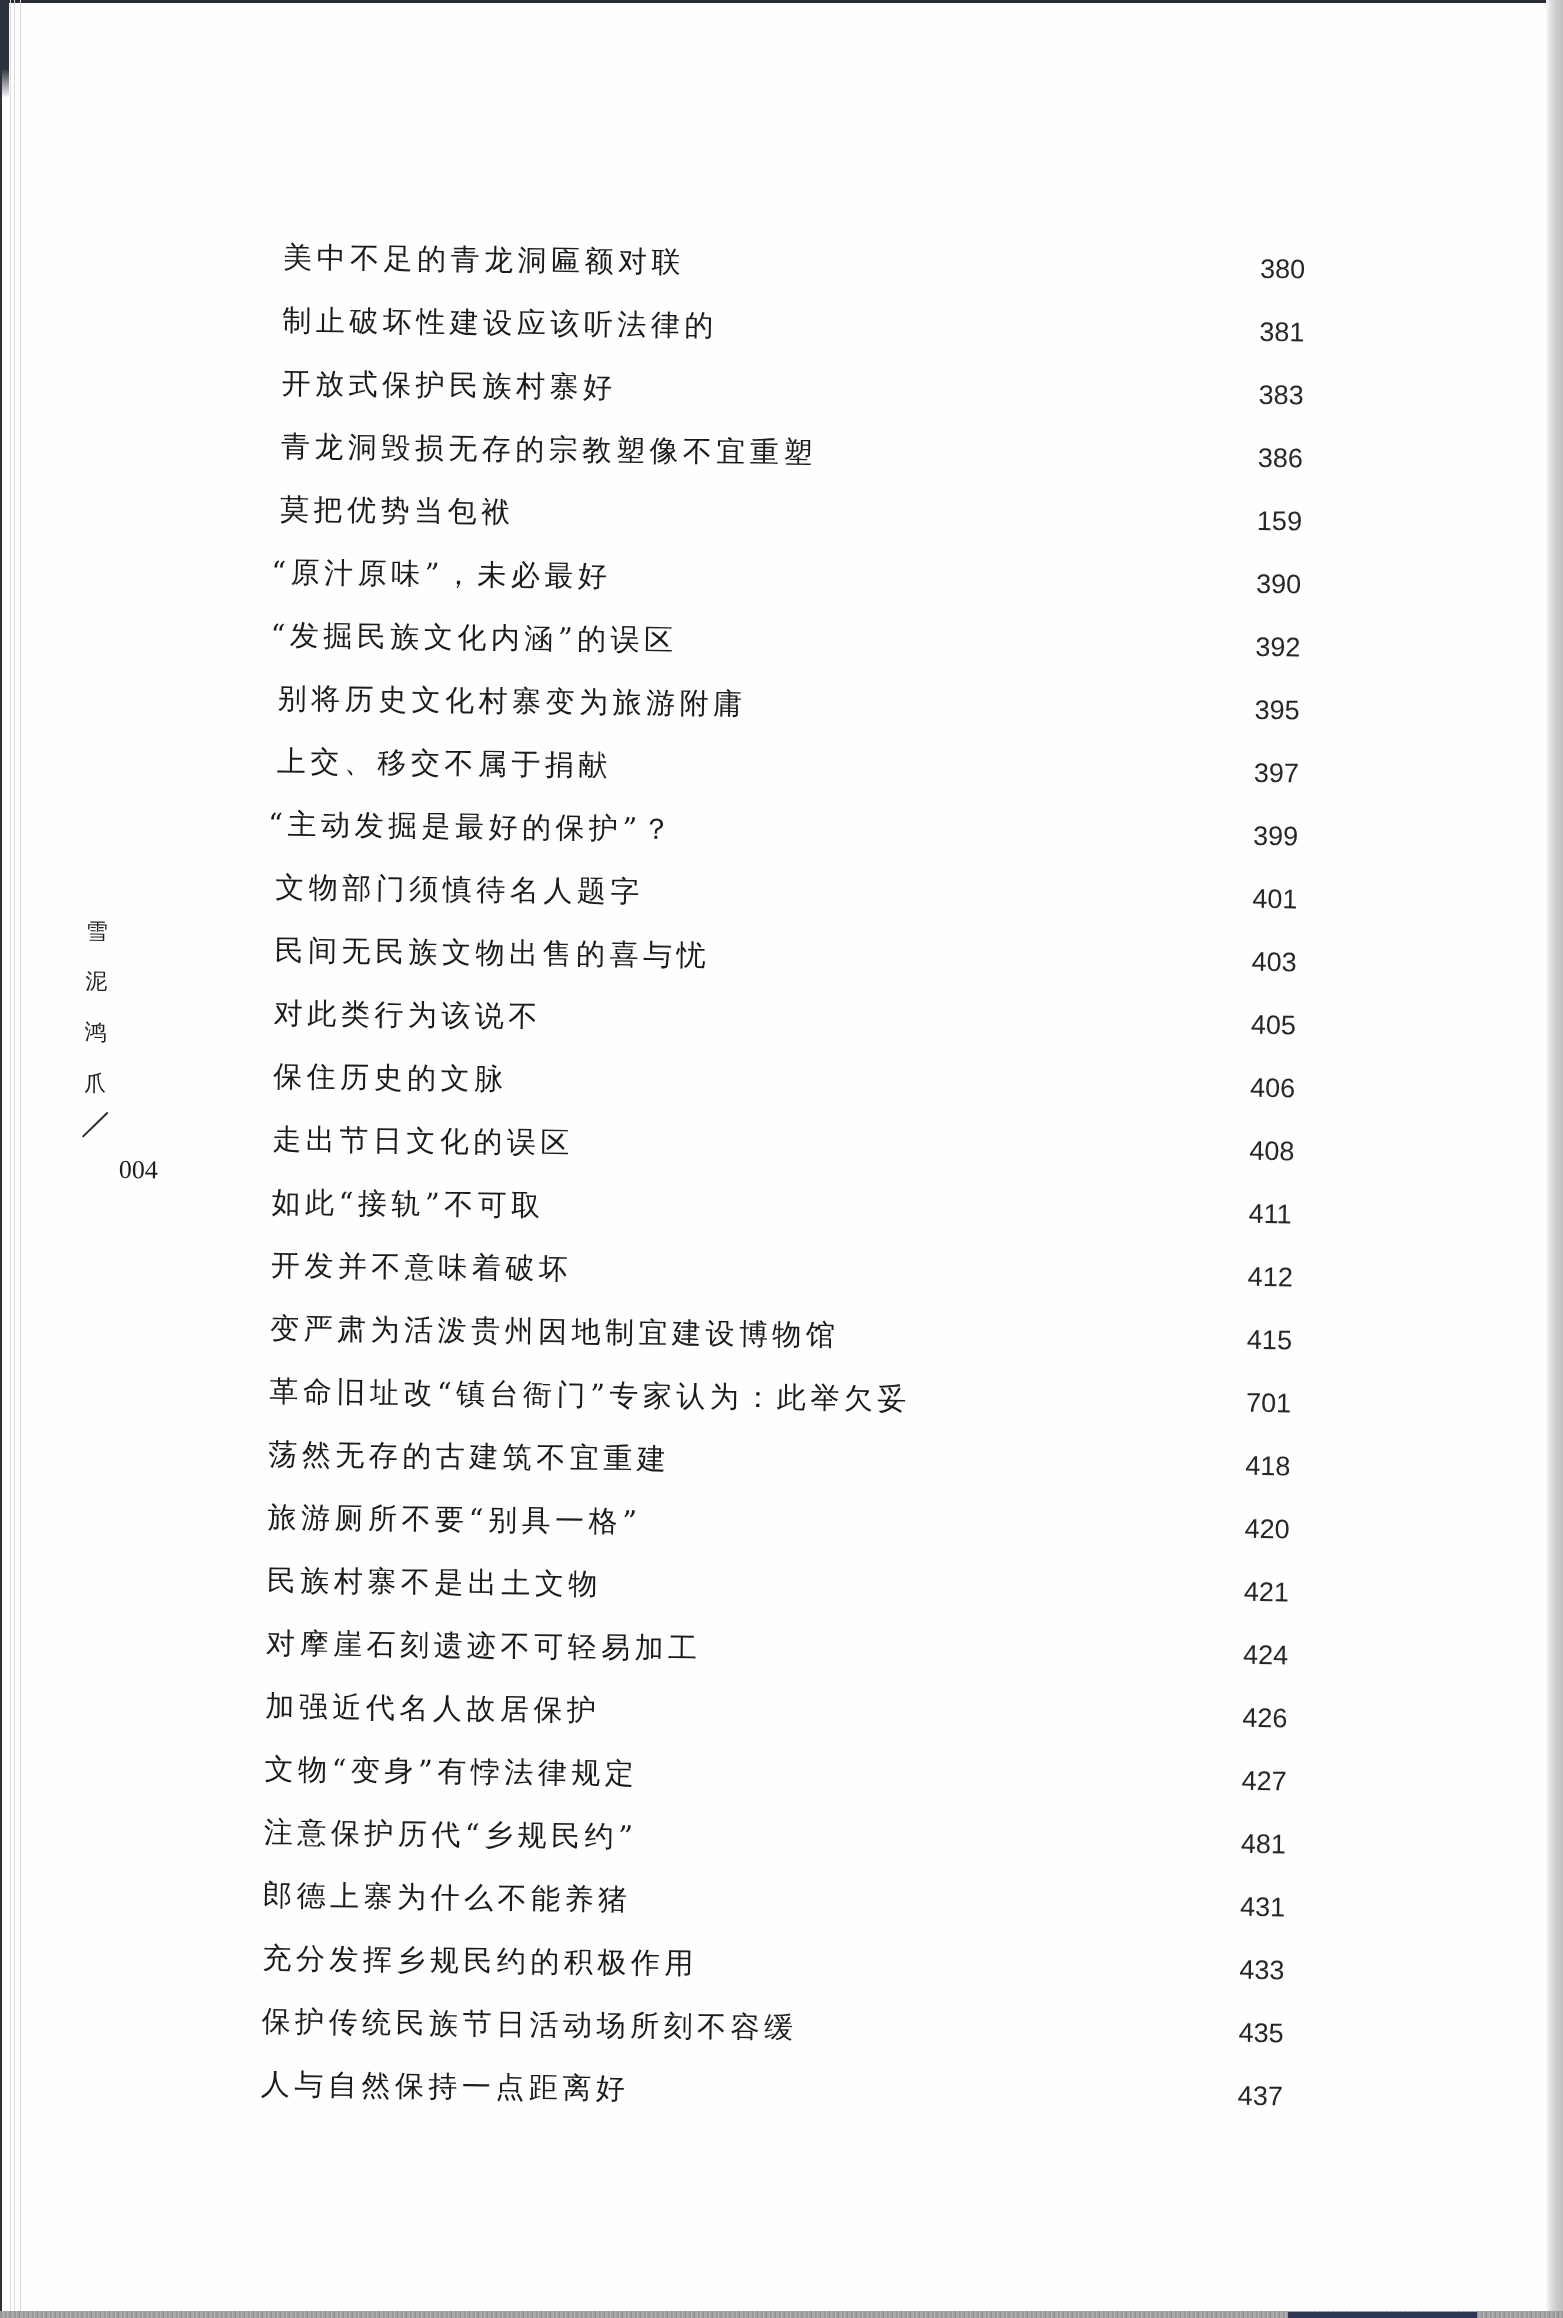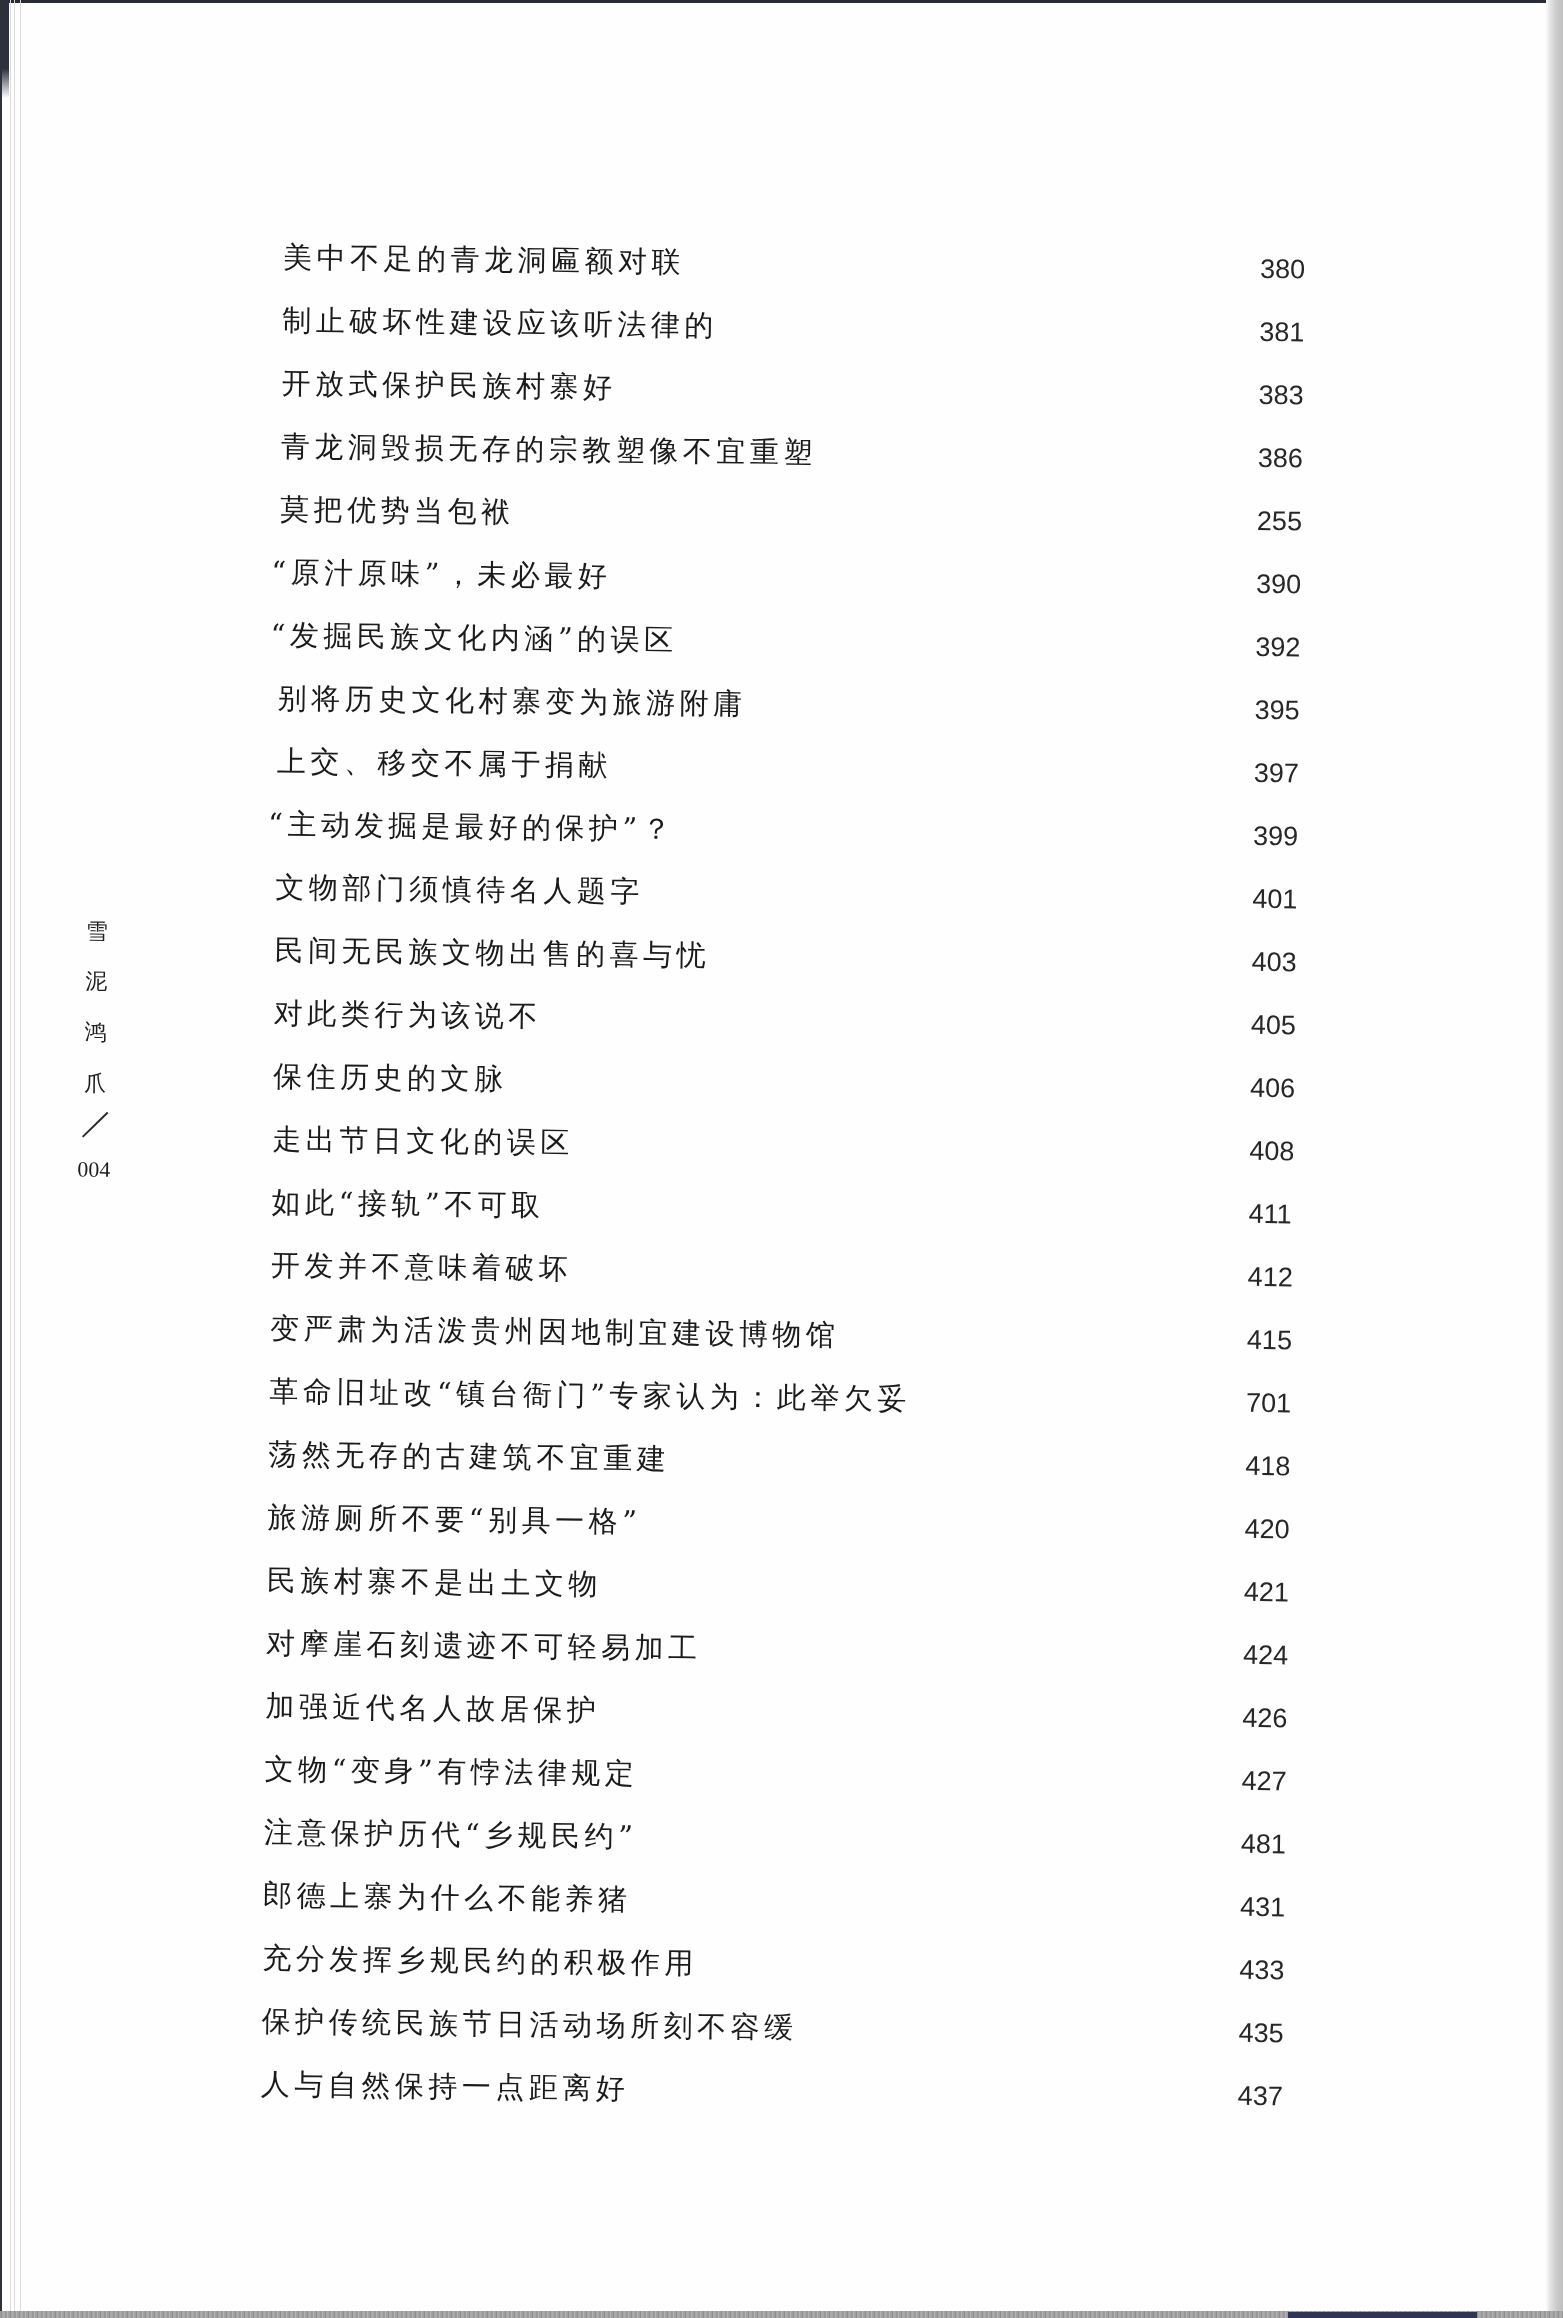--- a/index.html
+++ b/index.html
@@ -96,21 +96,22 @@
       position: absolute;
       left: 1.5px;
       top: 12px;
       width: 35px;
       height: 1.5px;
       background: #2a2a2a;
       transform: rotate(-45deg);
     }
     .margin-folio {
       font-family: "Liberation Serif", serif;
-      font-size: 22px;
+      font-size: 26px;
+      margin-left: 44px;
     }
   </style>
 </head>
 <body>
 
 <div class="scan-top"></div>
 <div class="scan-left"></div>
 <div class="scan-left-corner"></div>
 <div class="page-edge-line" style="left:9.8px"></div>
 <div class="page-edge-line" style="left:14.3px"></div>
@@ -140,21 +141,21 @@
     <div class="toc-row">
         <span class="toc-title">开放式保护民族村寨好</span>
         <span class="toc-page">383</span>
       </div>
     <div class="toc-row">
         <span class="toc-title">青龙洞毁损无存的宗教塑像不宜重塑</span>
         <span class="toc-page">386</span>
       </div>
     <div class="toc-row">
         <span class="toc-title">莫把优势当包袱</span>
-        <span class="toc-page">255</span>
+        <span class="toc-page">159</span>
       </div>
     <div class="toc-row">
         <span class="toc-title" style="left:264px">“原汁原味”，未必最好</span>
         <span class="toc-page">390</span>
       </div>
     <div class="toc-row">
         <span class="toc-title" style="left:264px">“发掘民族文化内涵”的误区</span>
         <span class="toc-page">392</span>
       </div>
     <div class="toc-row">

